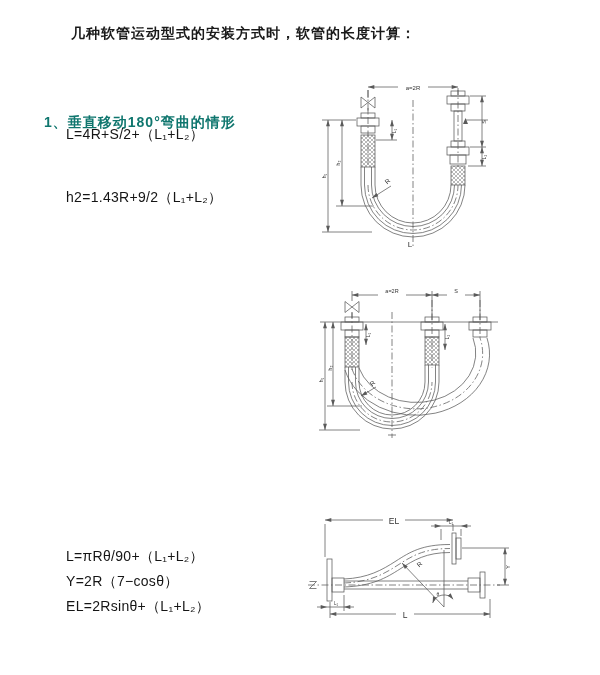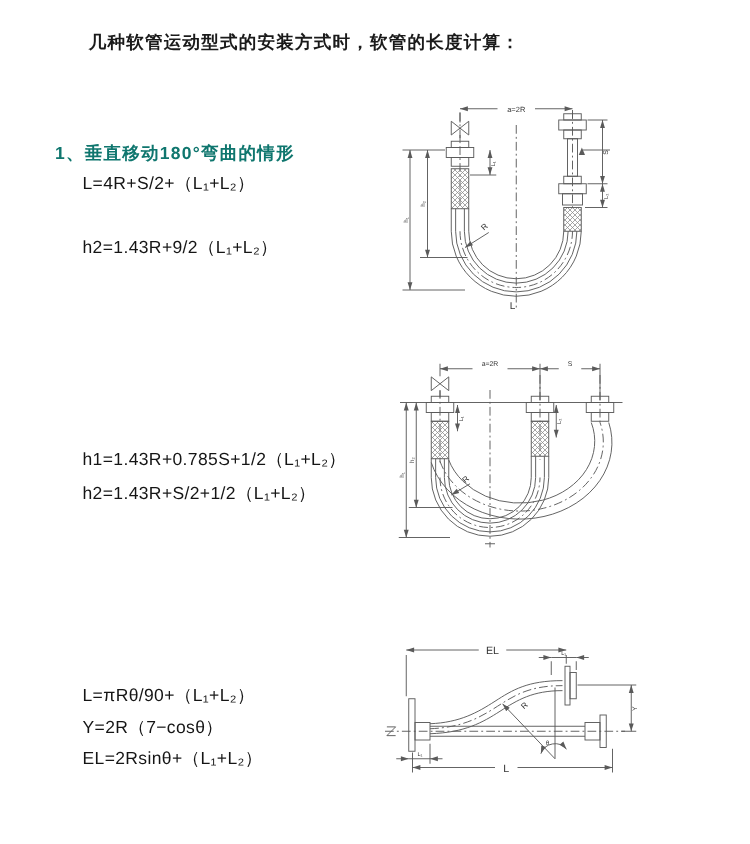--- a/index.html
+++ b/index.html
@@ -17,25 +17,23 @@
   svg text{fill:#333;font-family:"Liberation Sans",sans-serif;}
 </style>
 </head>
 <body>
 
 <div class="page">
 
   <div class="ttl">几种软管运动型式的安装方式时，软管的长度计算：</div>
 
   <div class="hdg" style="top:114px">1、垂直移动180°弯曲的情形</div>
-  <div class="fml" style="top:138px">L=4R+S/2+（L₁+L₂）</div>
+  <div class="fml" style="top:126px">L=4R+S/2+（L₁+L₂）</div>
   <div class="fml" style="top:189px">h2=1.43R+9/2（L₁+L₂）</div>
 
-  <div class="fml" style="top:359px">h1=1.43R+0.785S+1/2（L₁+L₂）</div>
-  <div class="fml" style="top:386px">h2=1.43R+S/2+1/2（L₁+L₂）</div>
 
   <div class="fml" style="top:548px">L=πRθ/90+（L₁+L₂）</div>
   <div class="fml" style="top:573px">Y=2R（7−cosθ）</div>
   <div class="fml" style="top:598px">EL=2Rsinθ+（L₁+L₂）</div>
 
   <svg style="left:318px;top:80px" width="178" height="172" viewBox="318 80 178 172">
     <defs>
       <marker id="ar1" viewBox="0 0 10 10" refX="9.5" refY="5" markerWidth="7" markerHeight="7" orient="auto-start-reverse" markerUnits="userSpaceOnUse">
         <path d="M0.5,2.2 L9.5,5 L0.5,7.8 z" fill="#5a5a5a"></path>
       </marker>

